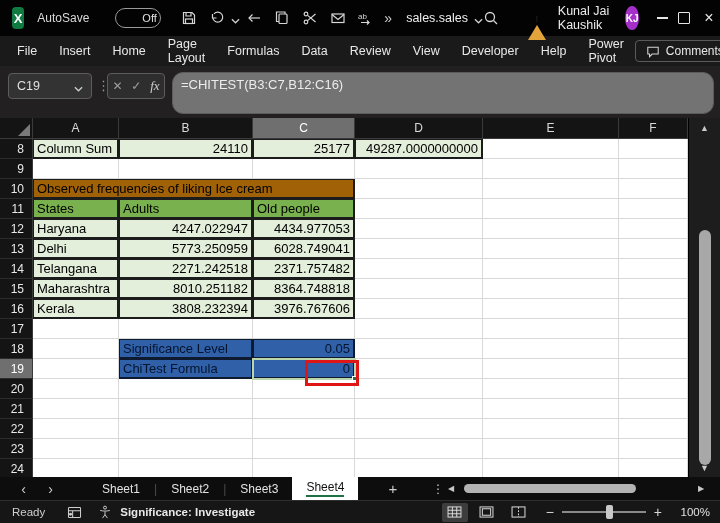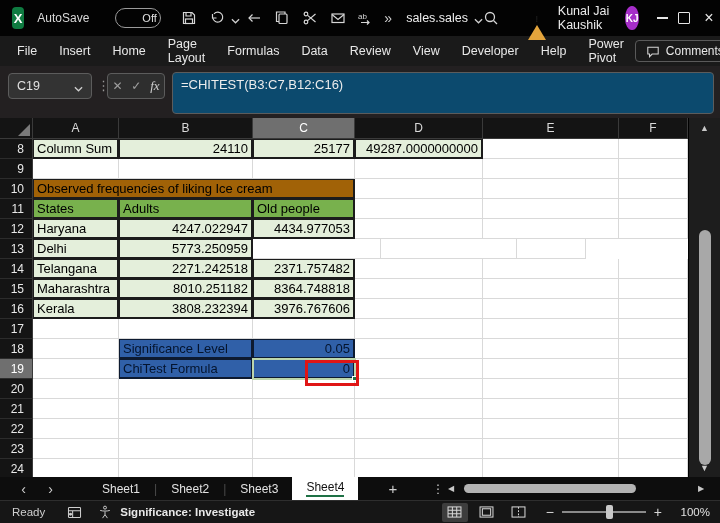--- a/index.html
+++ b/index.html
@@ -38,21 +38,21 @@
   .rtab:first-child { margin-left:6px; }
   .comments { margin-left:auto; height:22px; border:1px solid #5a5a5a; border-radius:4px; display:flex; align-items:center; gap:6px; padding:0 10px; font-size:12px; color:#e8e8e8; }
   .comments svg { stroke:#d6d6d6; fill:none; stroke-width:1.2; }
 
   
   .fbar { height:52px; background:#232021; position:relative; flex:0 0 auto; }
   .namebox { position:absolute; left:8px; top:7px; width:84px; height:26px; background:#333; border:1px solid #5c5c5c; border-radius:4px; color:#e0e0e0; font-size:12.5px; display:flex; align-items:center; padding:0 8px; justify-content:space-between; }
   .fdots { position:absolute; left:97px; top:12px; color:#9a9a9a; font-size:13px; }
   .fxgroup { position:absolute; left:107px; top:7px; width:58px; height:26px; background:#2e2e2e; border:1px solid #5c5c5c; border-radius:4px; display:flex; align-items:center; justify-content:space-around; color:#9f9f9f; font-size:12px; }
   .fxgroup .fx { font-style:italic; font-family:"Liberation Serif", serif; color:#cfcfcf; font-size:13px; }
-  .finput { position:absolute; left:172px; top:6px; right:6px; height:42px; background:#0c4a6e; border:1px solid #5c5c5c; border-radius:4px; color:#ececec; font-size:13px; padding:4px 8px; }
+  .finput { position:absolute; left:172px; top:6px; right:6px; height:42px; background:#737373; border:1px solid #5c5c5c; border-radius:11px; color:#ececec; font-size:13px; padding:4px 8px; }
 
   
   .gridwrap { height:359px; position:relative; background:#fff; flex:0 0 auto; overflow:hidden; }
   .ghead { display:flex; height:21px; background:#141414; }
   .ghead .hc { height:21px; border-right:1px solid #3a3a3a; border-bottom:1px solid #3a3a3a; color:#dadada; font-size:12px; display:flex; align-items:center; justify-content:center; background:#141414; }
   .ghead .hc.sel { background:#6f6f6f; color:#fff; }
   .corner { position:relative; background:#141414; border-right:1px solid #3a3a3a; border-bottom:1px solid #3a3a3a; }
   .corner::after { content:""; position:absolute; right:2px; bottom:2px; border-left:12px solid transparent; border-bottom:12px solid #7a7a7a; }
   .gbody { position:relative; height:338px; overflow:hidden; }
   .grow { display:flex; height:20px; }
@@ -273,20 +273,21 @@
           <div class="cell lightgreen r" style="width: 134px;">4247.022947</div>
           <div class="cell lightgreen r" style="width: 102px;">4434.977053</div>
           <div class="cell" style="width: 128px;"></div>
           <div class="cell" style="width: 136px;"></div>
           <div class="cell" style="width: 69px;"></div>
         </div>
         <div class="grow">
           <div class="gut">13</div>
           <div class="cell lightgreen" style="width: 86px;">Delhi</div>
           <div class="cell lightgreen r" style="width: 134px;">5773.250959</div>
+          <div class="cell lightgreen r" style="width: 102px;">6028.749041</div>
           <div class="cell" style="width: 128px;"></div>
           <div class="cell" style="width: 136px;"></div>
           <div class="cell" style="width: 69px;"></div>
         </div>
         <div class="grow">
           <div class="gut">14</div>
           <div class="cell lightgreen" style="width: 86px;">Telangana</div>
           <div class="cell lightgreen r" style="width: 134px;">2271.242518</div>
           <div class="cell lightgreen r" style="width: 102px;">2371.757482</div>
           <div class="cell" style="width: 128px;"></div>

